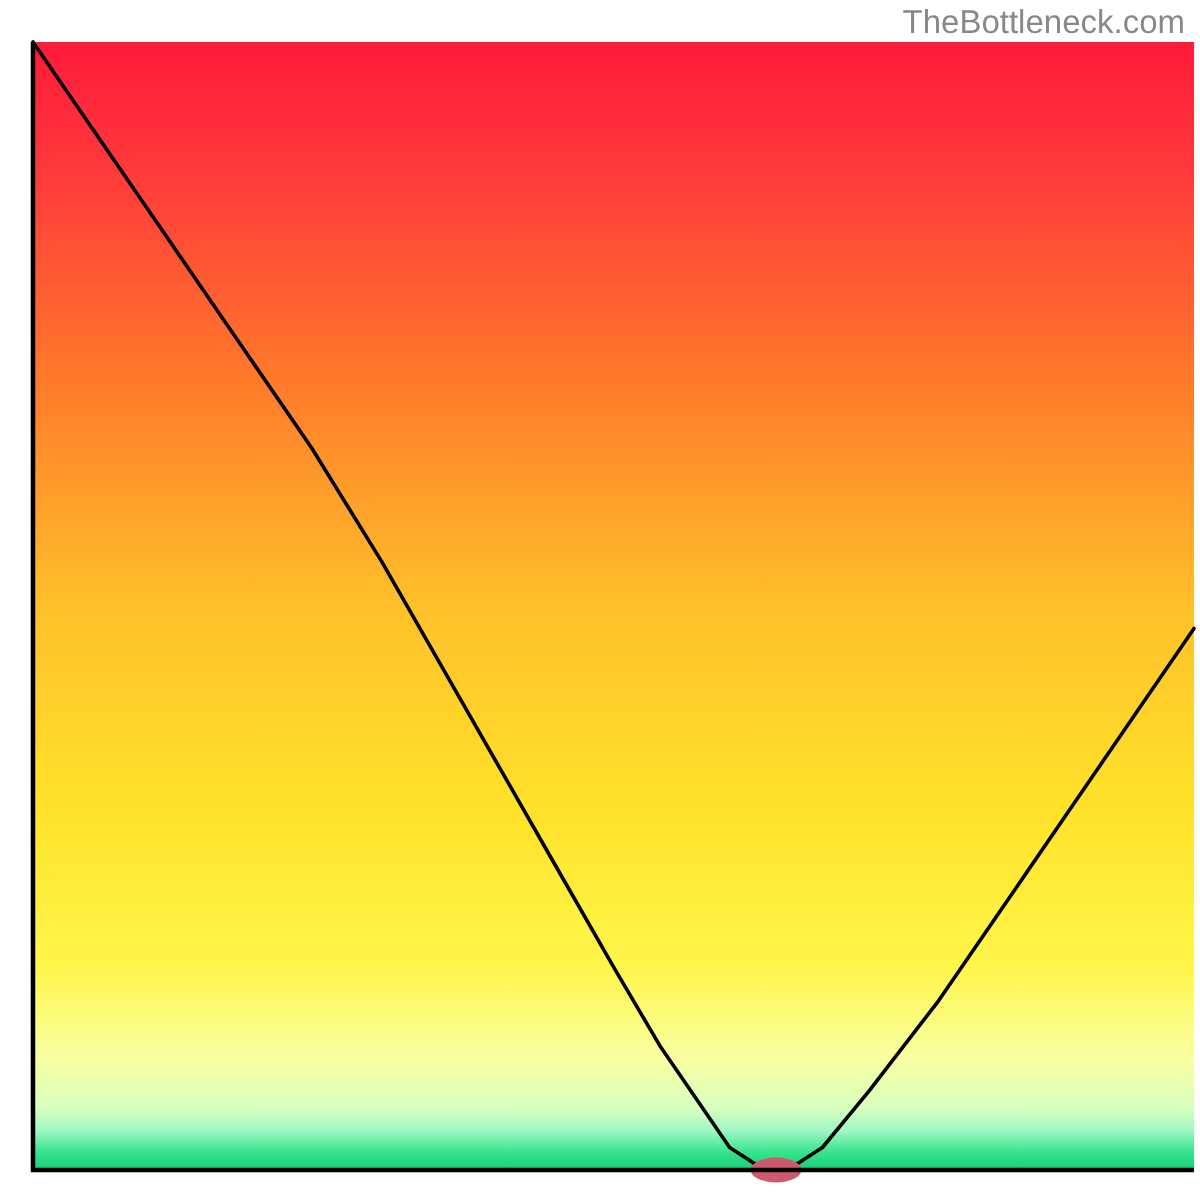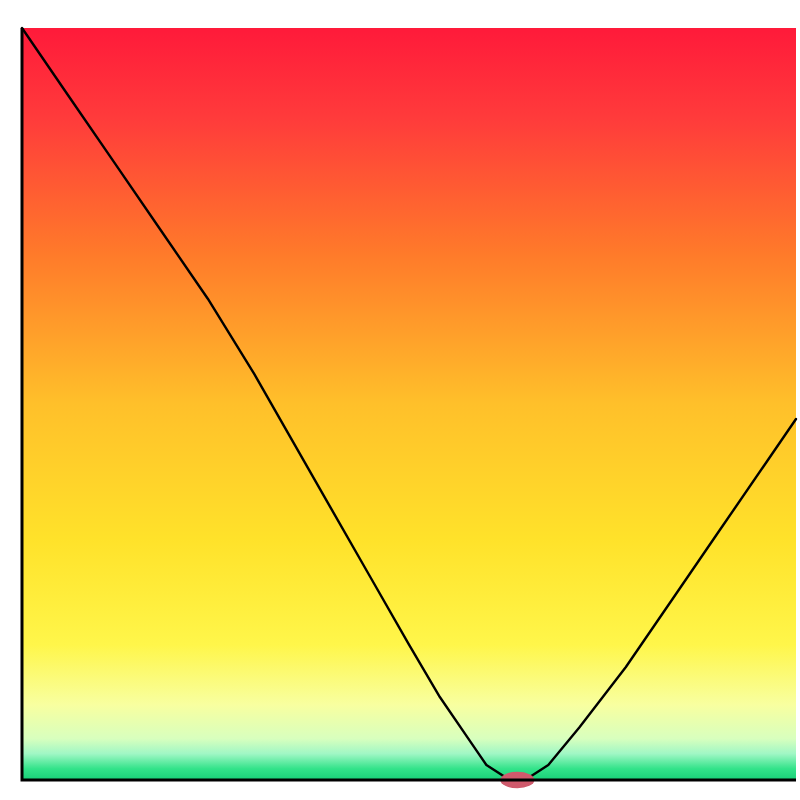--- a/index.html
+++ b/index.html
@@ -31,20 +31,21 @@
     top: 0;
     left: 0;
     width: 800px;
     height: 800px;
   }
 </style>
 </head>
 <body>
 <div class="wrap">
 
+<span class="watermark">TheBottleneck.com</span>
 
 <svg class="chart" viewBox="0 0 800 800">
   <defs>
     <linearGradient id="bg-grad" x1="0" y1="0" x2="0" y2="1">
           <stop offset="0%" stop-color="#ff1a3a"></stop>
           <stop offset="12%" stop-color="#ff3b3b"></stop>
           <stop offset="30%" stop-color="#ff7a2a"></stop>
           <stop offset="50%" stop-color="#ffc02a"></stop>
           <stop offset="68%" stop-color="#ffe22a"></stop>
           <stop offset="82%" stop-color="#fff64a"></stop>

